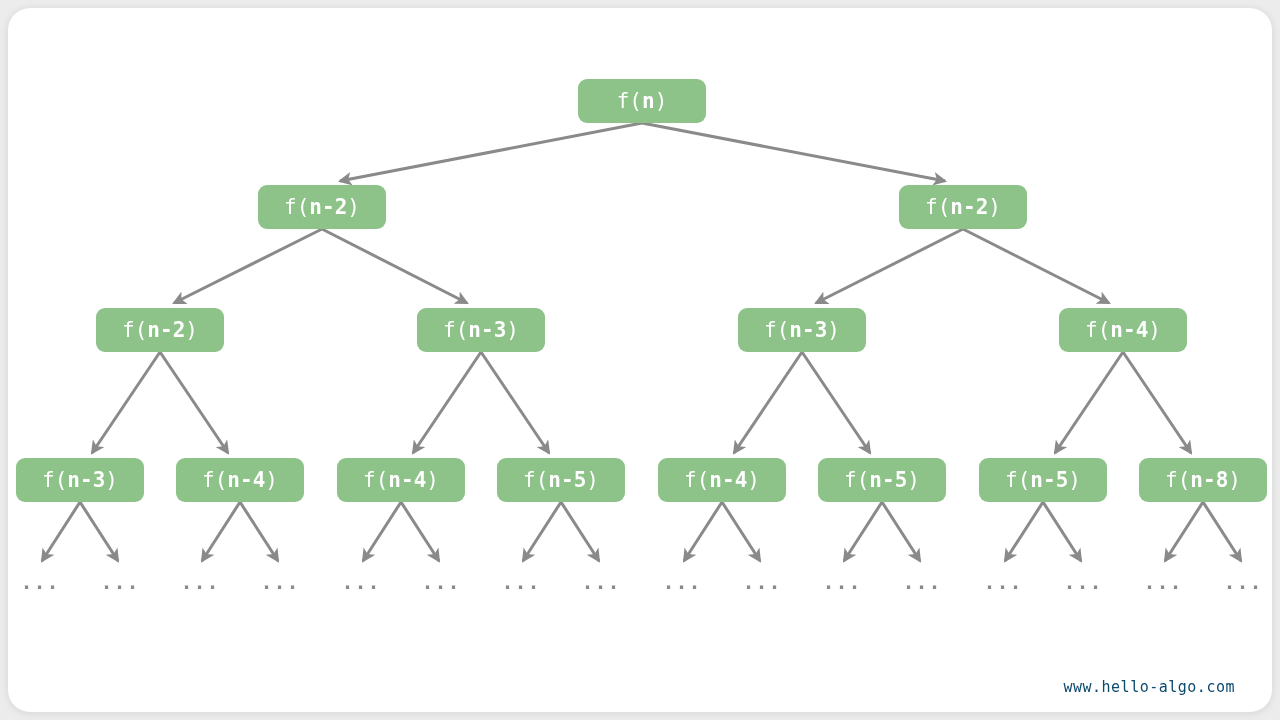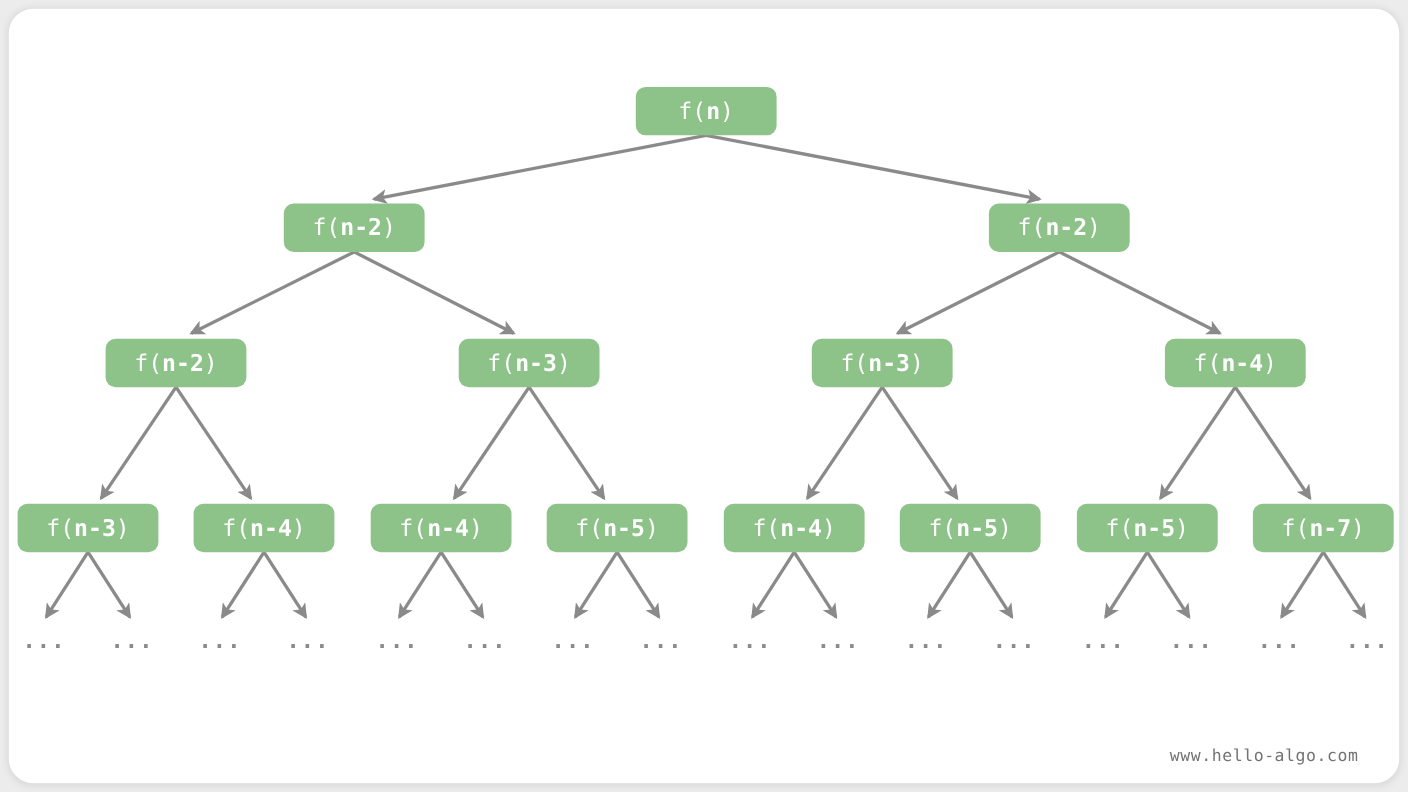--- a/index.html
+++ b/index.html
@@ -50,21 +50,21 @@
     transform: translateX(-50%);
     color: var(--color-arrow, #8a8a8a);
     font-size: 20px;
     font-weight: bold;
     letter-spacing: 1px;
   }
 
   .watermark {
     position: absolute;
     right: 45px; bottom: 24px;
-    color: #737373;
+    color: #0c4a6e;
     font-size: 15px;
     letter-spacing: 0.5px;
   }
 </style>
 </head>
 <body>
 
 <div class="page">
   <div class="card"></div>
 
@@ -151,21 +151,21 @@
   <div class="node" style="left:658px; top:458px;">
     <span>f(</span><span class="arg">n-4</span><span>)</span>
   </div>
   <div class="node" style="left:818px; top:458px;">
     <span>f(</span><span class="arg">n-5</span><span>)</span>
   </div>
   <div class="node" style="left:979px; top:458px;">
     <span>f(</span><span class="arg">n-5</span><span>)</span>
   </div>
   <div class="node" style="left:1139px; top:458px;">
-    <span>f(</span><span class="arg">n-7</span><span>)</span>
+    <span>f(</span><span class="arg">n-8</span><span>)</span>
   </div>
 
   <span class="dots" style="left:40px; top:570px;">...</span>
   <span class="dots" style="left:120px; top:570px;">...</span>
   <span class="dots" style="left:200px; top:570px;">...</span>
   <span class="dots" style="left:280px; top:570px;">...</span>
   <span class="dots" style="left:361px; top:570px;">...</span>
   <span class="dots" style="left:441px; top:570px;">...</span>
   <span class="dots" style="left:521px; top:570px;">...</span>
   <span class="dots" style="left:601px; top:570px;">...</span>

